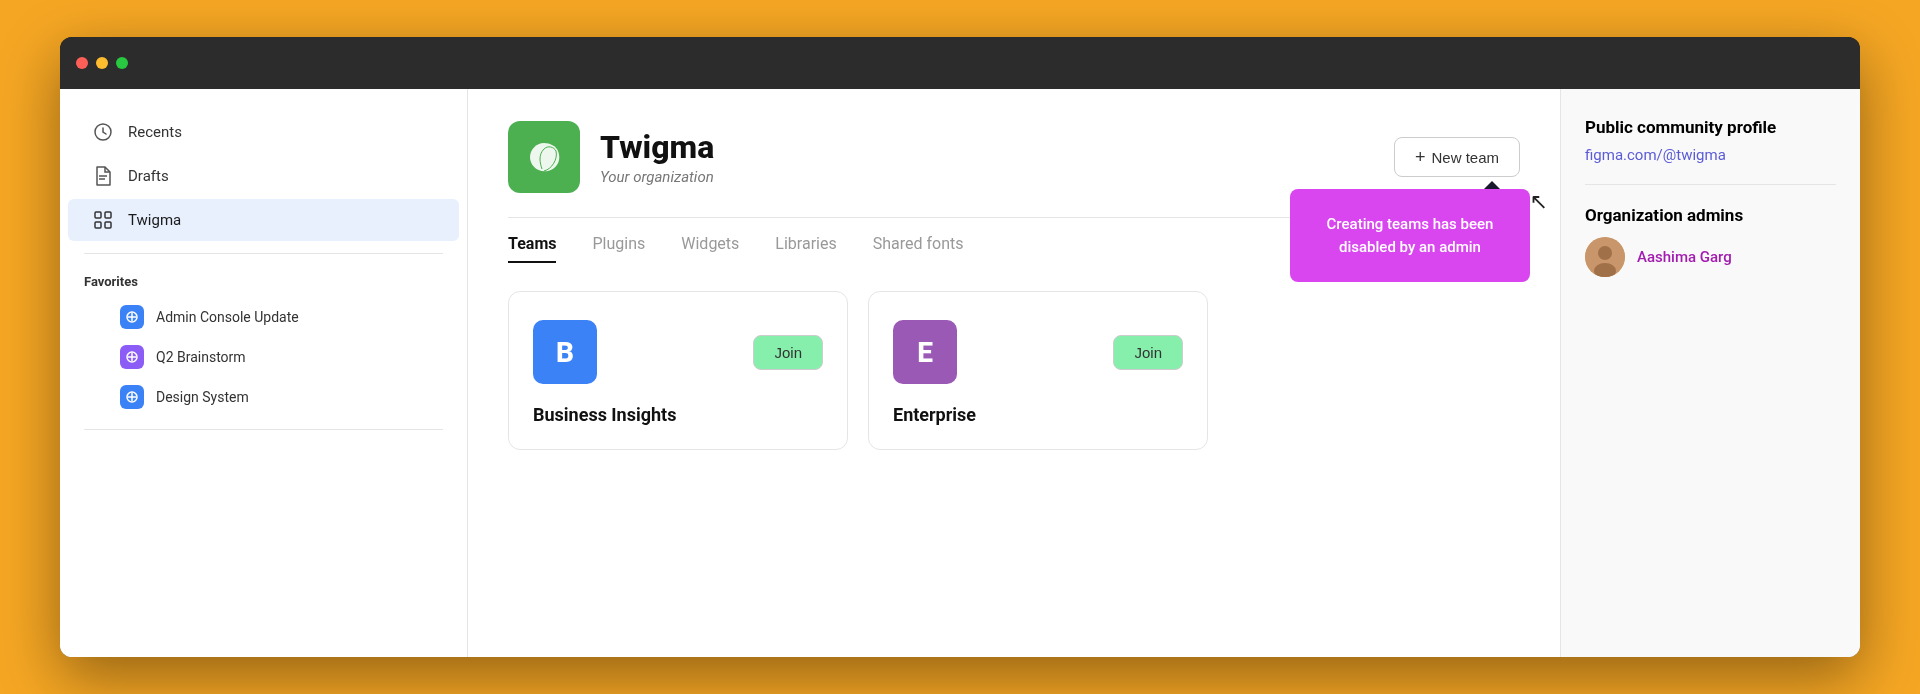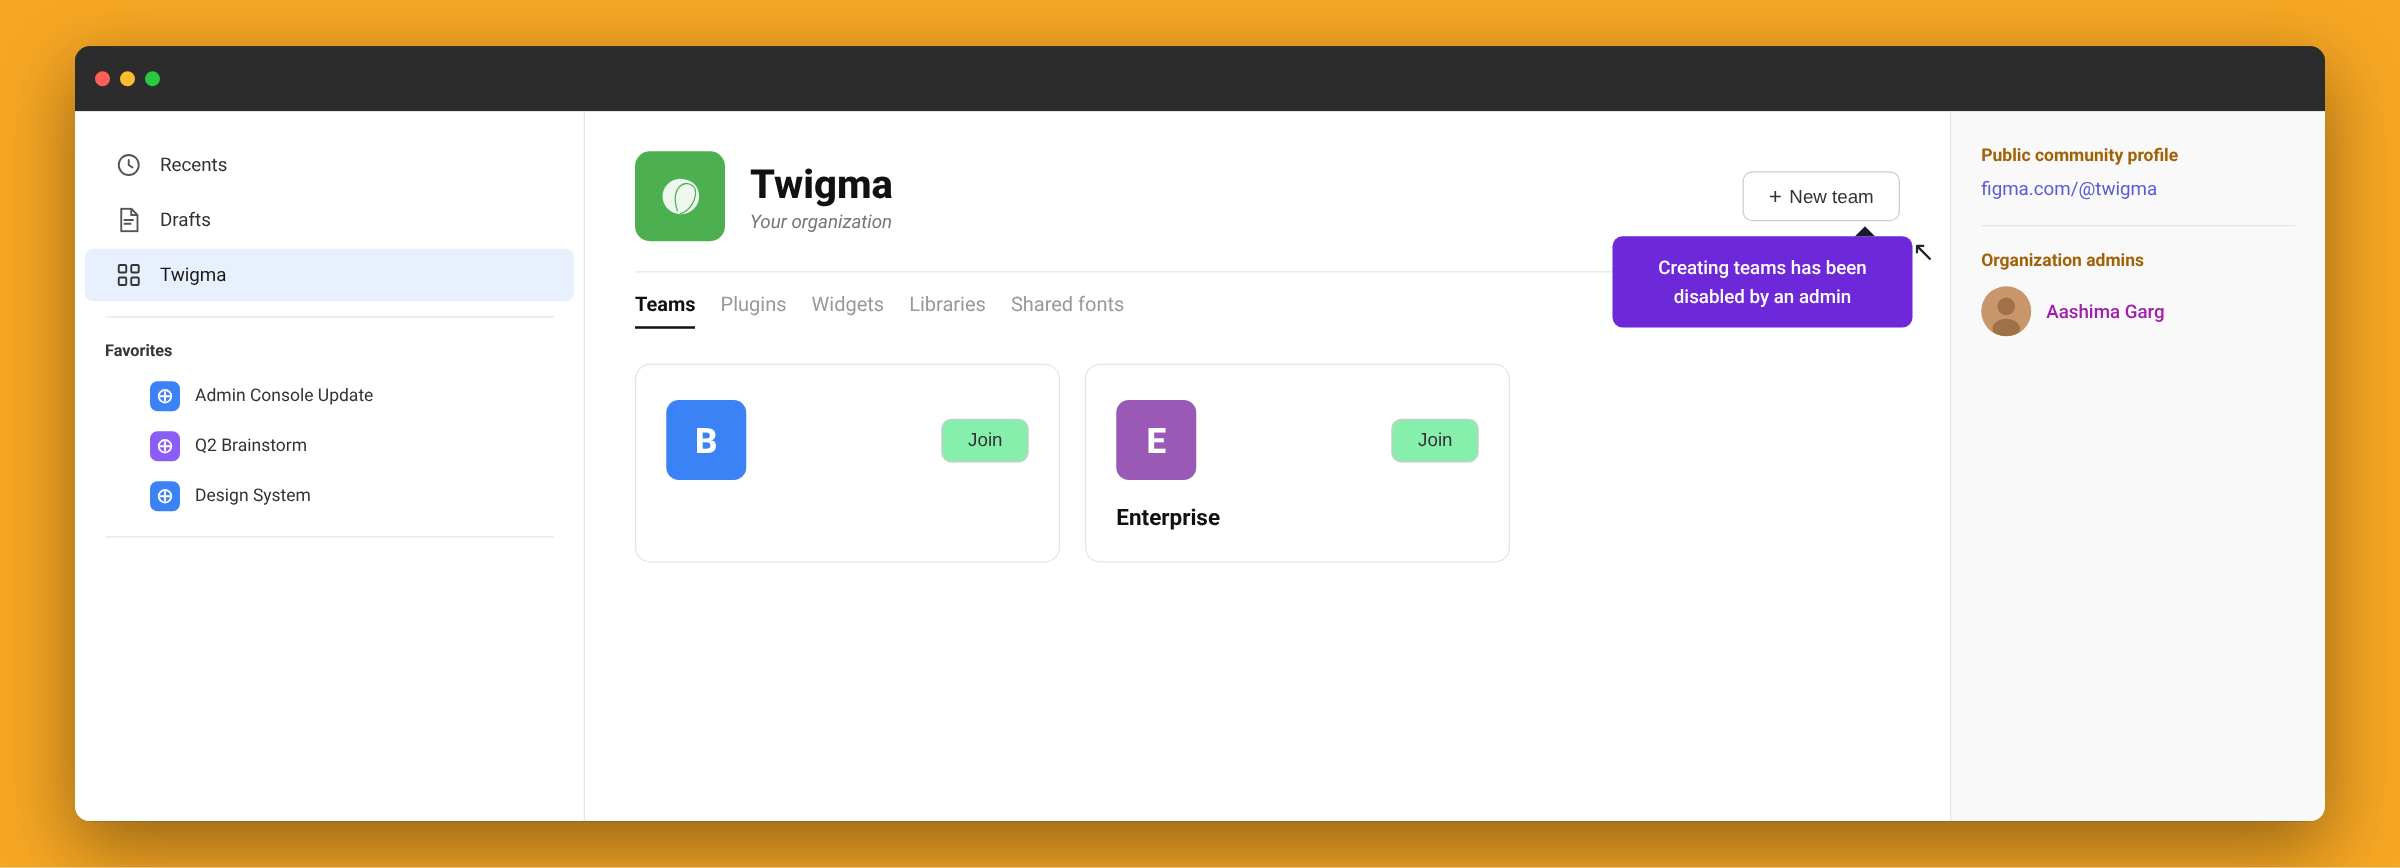--- a/index.html
+++ b/index.html
@@ -168,21 +168,21 @@
       margin-top: 8px;
       position: relative;
     }
     .divider-hr {
       border: none;
       border-top: 1px solid #e5e5e5;
       margin: 16px 0;
     }
     .tabs-row {
       display: flex;
-      gap: 20px;
+      gap: 36px;
       margin-bottom: 28px;
       border-bottom: none;
     }
     .tab-item {
       font-size: 16px;
       color: #999;
       cursor: pointer;
       padding-bottom: 8px;
       font-weight: 400;
     }
@@ -239,23 +239,23 @@
     }
     
     .right-panel {
       width: 300px;
       flex-shrink: 0;
       background: #f9f9f9;
       border-left: 1px solid #e5e5e5;
       padding: 28px 24px;
     }
     .right-panel-section-title {
-      font-size: 14px;
+      font-size: 17px;
       font-weight: 700;
-      color: #a16207;
+      color: #000000;
       margin-bottom: 8px;
     }
     .community-link {
       font-size: 15px;
       color: #5B5BD6;
       text-decoration: none;
     }
     .right-divider {
       border: none;
       border-top: 1px solid #e5e5e5;
@@ -285,24 +285,24 @@
     }
     
     .tooltip-container {
       position: relative;
       display: inline-block;
     }
     .tooltip-popup {
       position: absolute;
       top: calc(100% + 12px);
       right: -10px;
-      background: #6d28d9;
+      background: #d946ef;
       color: #fff;
       border-radius: 8px;
-      padding: 14px 18px;
+      padding: 24px 18px;
       font-size: 15px;
       font-weight: 500;
       text-align: center;
       width: 240px;
       z-index: 100;
       line-height: 1.5;
     }
     .tooltip-popup::before {
       content: '';
       position: absolute;
@@ -462,20 +462,21 @@
 
         <div class="team-card">
           <div class="team-card-header">
             <div class="team-avatar team-avatar-blue">
               <span>B</span>
             </div>
             <button class="join-btn">
               <span>Join</span>
             </button>
           </div>
+          <div class="team-name">Business Insights</div>
         </div>
 
         <div class="team-card">
           <div class="team-card-header">
             <div class="team-avatar team-avatar-purple">
               <span>E</span>
             </div>
             <button class="join-btn">
               <span>Join</span>
             </button>

